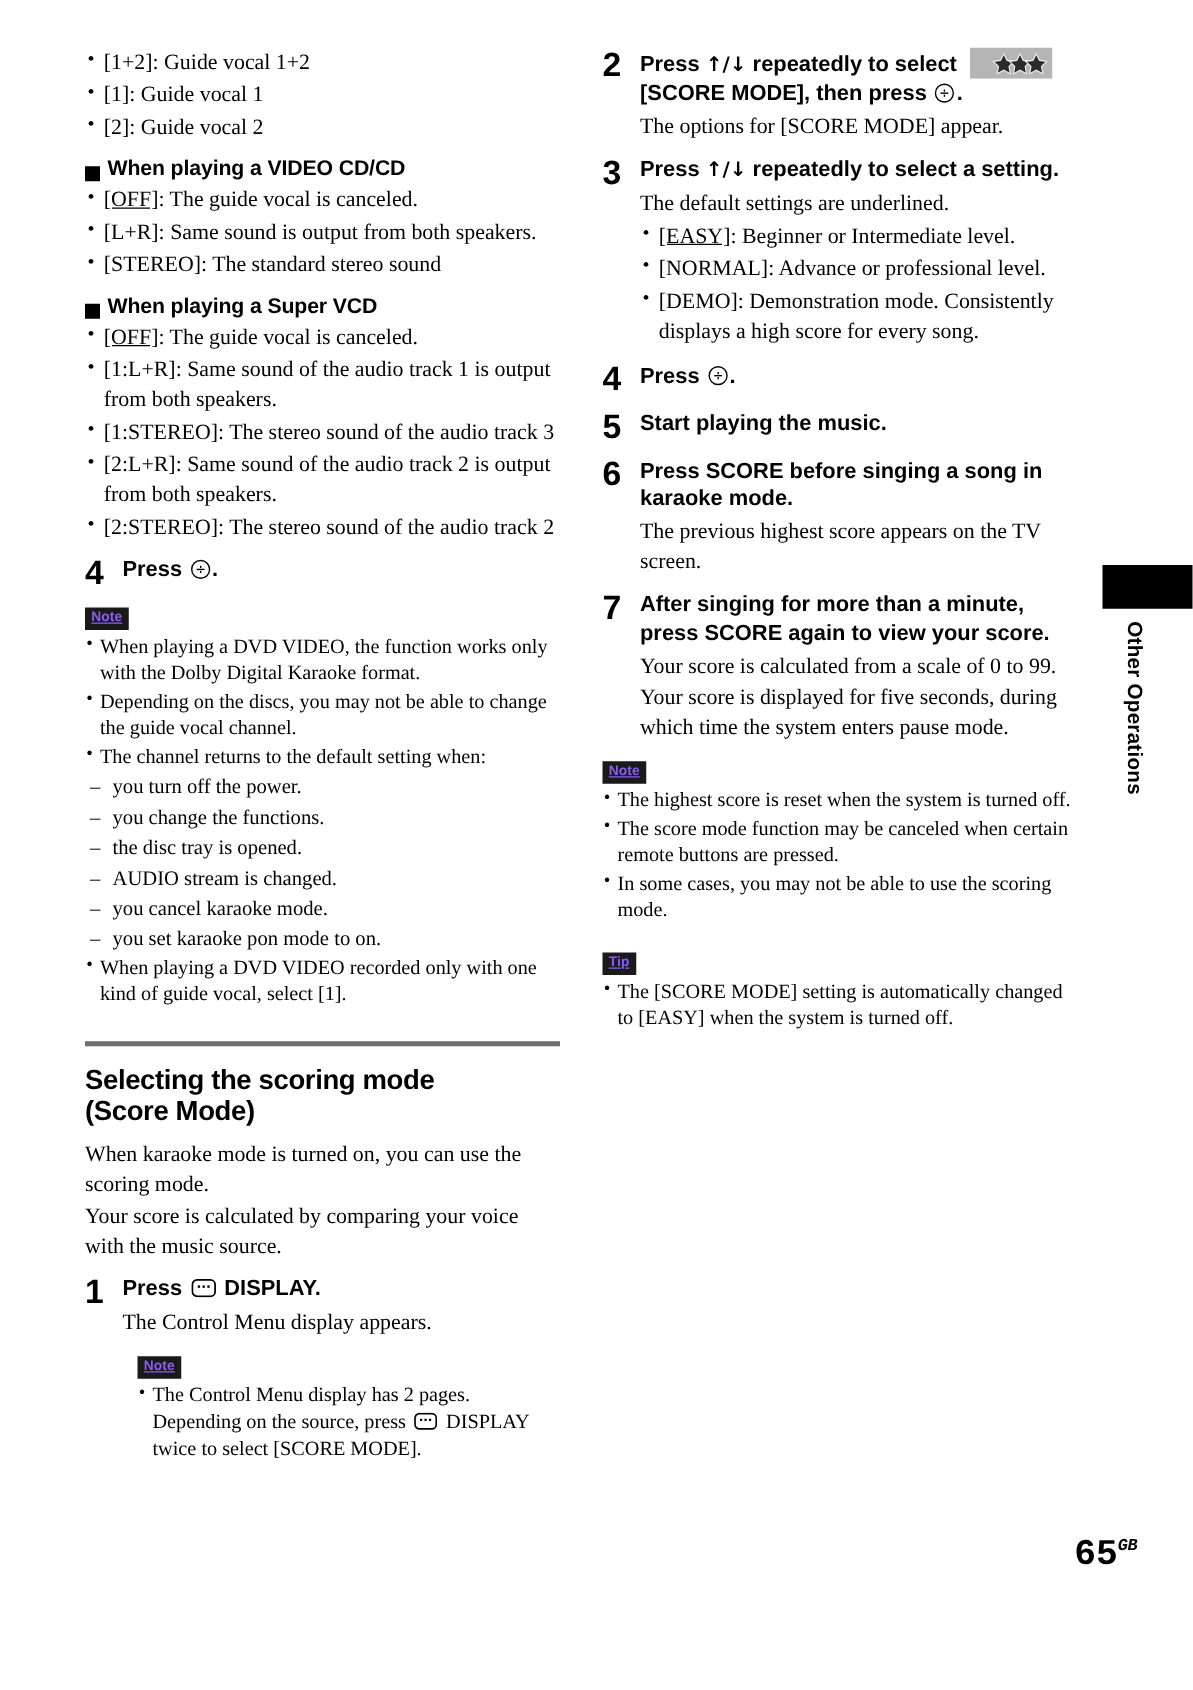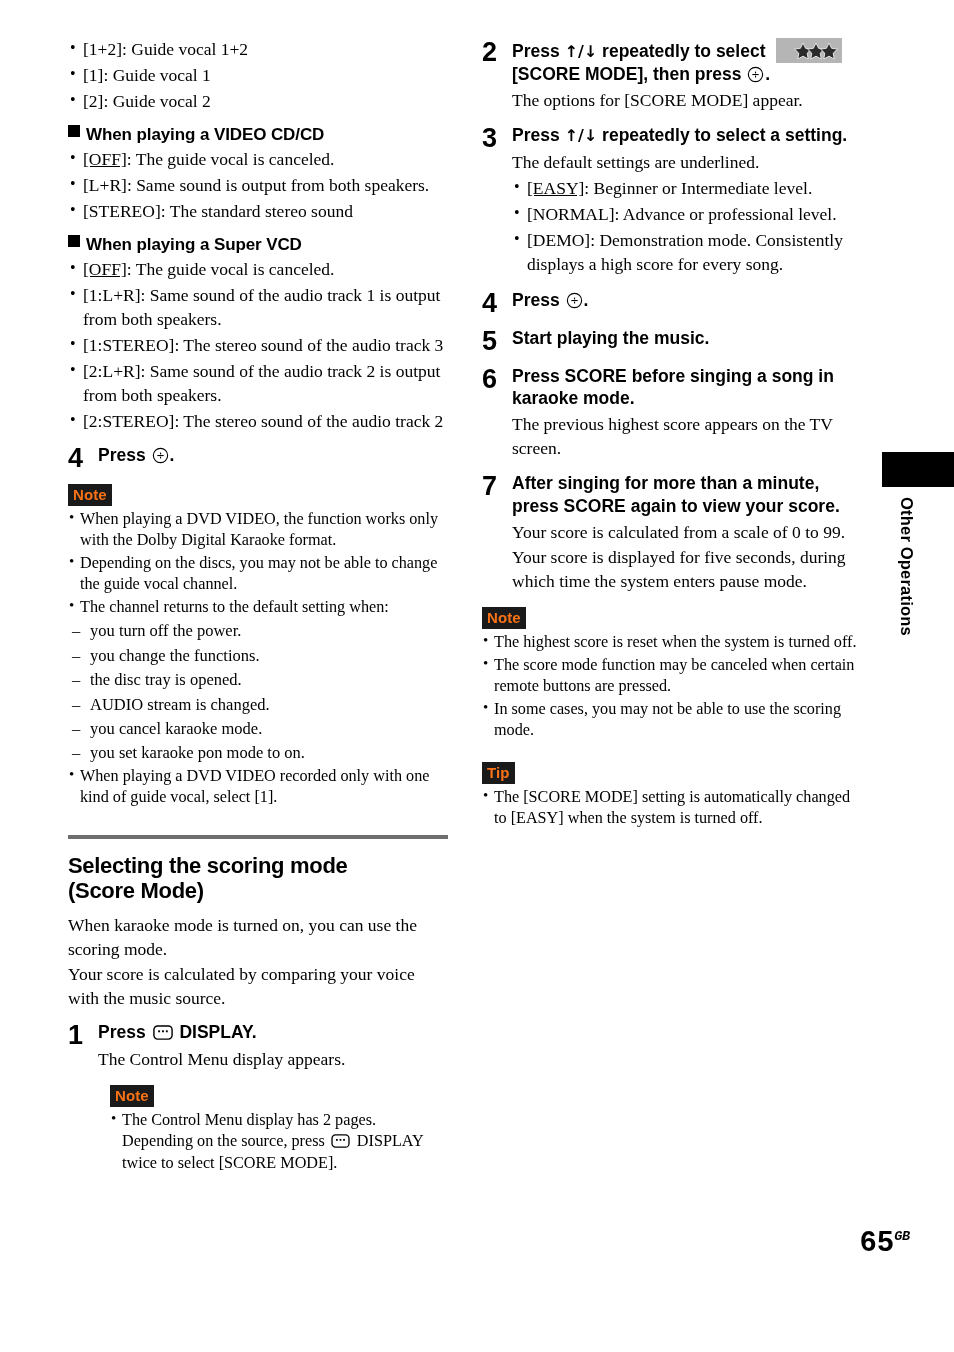--- a/index.html
+++ b/index.html
@@ -72,21 +72,21 @@
   .u { text-decoration: underline; text-underline-offset: 1px; }
 
   
   .subhead {
     font-family: "Liberation Sans", "DejaVu Sans", sans-serif;
     font-weight: bold;
     font-size: 17px;
     letter-spacing: -0.1px;
     margin: 11px 0 3px 0;
     display: flex;
-    align-items: flex-start;
+    align-items: flex-end;
     gap: 6px;
   }
   .blk-sq {
     display: inline-block;
     width: 12px; height: 12px;
     background: #000;
     flex: 0 0 auto;
     position: relative;
     top: 0px;
   }
@@ -144,27 +144,28 @@
   .arrows {
     font-family: "DejaVu Sans", sans-serif;
     font-weight: bold;
     font-size: 16px;
   }
 
   
   .badge {
     display: inline-block;
     background: #1a1a1a;
-    color: #f97316;
-    font-family: "Liberation Sans", "DejaVu Sans", sans-serif;
-    font-weight: bold;
-    font-size: 15px;
+    color: #8b5cf6;
+    font-family: "Liberation Sans", "DejaVu Sans", sans-serif;
+    font-weight: bold;
+    font-size: 11px;
     line-height: 1;
     padding: 3px 5px 4px 5px;
     letter-spacing: 0.1px;
+    text-decoration: underline;
   }
   .noteblock { margin-top: 12px; }
   .noteblock ul.bul > li {
     font-size: 16.2px;
     line-height: 1.33;
     padding-left: 12px;
     margin-bottom: 1px;
   }
   .noteblock ul.bul > li::before { font-size: 15px; left: 1px; }
   .noteblock .badge-wrap { margin-bottom: 3px; }

